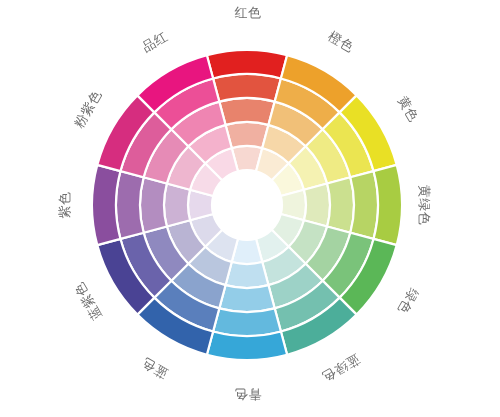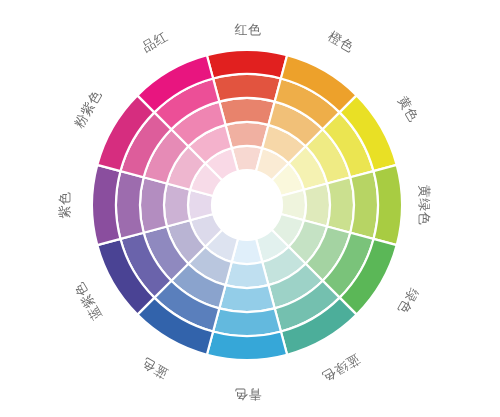--- a/index.html
+++ b/index.html
@@ -87,21 +87,21 @@
         <path d="M 287.12 354.72 A 155 155 0 0 1 206.88 354.72 L 213.09 331.54 A 131 131 0 0 0 280.91 331.54 Z" fill="#36a7d8" class="sector-path"></path>
         <path d="M 206.88 354.72 A 155 155 0 0 1 137.40 314.60 L 154.37 297.63 A 131 131 0 0 0 213.09 331.54 Z" fill="#3263ab" class="sector-path"></path>
         <path d="M 137.40 314.60 A 155 155 0 0 1 97.28 245.12 L 120.46 238.91 A 131 131 0 0 0 154.37 297.63 Z" fill="#4a4394" class="sector-path"></path>
         <path d="M 97.28 245.12 A 155 155 0 0 1 97.28 164.88 L 120.46 171.09 A 131 131 0 0 0 120.46 238.91 Z" fill="#8a4e9e" class="sector-path"></path>
         <path d="M 97.28 164.88 A 155 155 0 0 1 137.40 95.40 L 154.37 112.37 A 131 131 0 0 0 120.46 171.09 Z" fill="#d62d7f" class="sector-path"></path>
         <path d="M 137.40 95.40 A 155 155 0 0 1 206.88 55.28 L 213.09 78.46 A 131 131 0 0 0 154.37 112.37 Z" fill="#e8157f" class="sector-path"></path>
       </g>
     <circle id="hub" class="hub" cx="247" cy="205" r="35" fill="#ffffff"></circle>
   </svg>
   <div id="labels">
-      <div class="wheel-label" style="color: rgb(109, 109, 109); left: 248px; top: 30px; transform: translate(-50%, -50%) rotate(0deg); text-align: right;">红色</div>
+      <div class="wheel-label" style="color: rgb(109, 109, 109); left: 248px; top: 13px; transform: translate(-50%, -50%) rotate(0deg); text-align: right;">红色</div>
       <div class="wheel-label" style="color: rgb(109, 109, 109); left: 341px; top: 42px; transform: translate(-50%, -50%) rotate(30deg);">橙色</div>
       <div class="wheel-label" style="color: rgb(109, 109, 109); left: 408px; top: 109px; transform: translate(-50%, -50%) rotate(60deg);">黄色</div>
       <div class="wheel-label" style="color: rgb(109, 109, 109); left: 424px; top: 205px; transform: translate(-50%, -50%) rotate(90deg);">黄绿色</div>
       <div class="wheel-label" style="color: rgb(109, 109, 109); left: 408px; top: 301px; transform: translate(-50%, -50%) rotate(120deg);">绿色</div>
       <div class="wheel-label" style="color: rgb(109, 109, 109); left: 341px; top: 368px; transform: translate(-50%, -50%) rotate(150deg);">蓝绿色</div>
       <div class="wheel-label" style="color: rgb(109, 109, 109); left: 248px; top: 394px; transform: translate(-50%, -50%) rotate(180deg);">青色</div>
       <div class="wheel-label" style="color: rgb(109, 109, 109); left: 155px; top: 368px; transform: translate(-50%, -50%) rotate(210deg);">蓝色</div>
       <div class="wheel-label" style="color: rgb(109, 109, 109); left: 88px; top: 301px; transform: translate(-50%, -50%) rotate(240deg);">蓝紫色</div>
       <div class="wheel-label" style="color: rgb(109, 109, 109); left: 65px; top: 205px; transform: translate(-50%, -50%) rotate(270deg);">紫色</div>
       <div class="wheel-label" style="color: rgb(109, 109, 109); left: 88px; top: 109px; transform: translate(-50%, -50%) rotate(300deg);">粉紫色</div>

